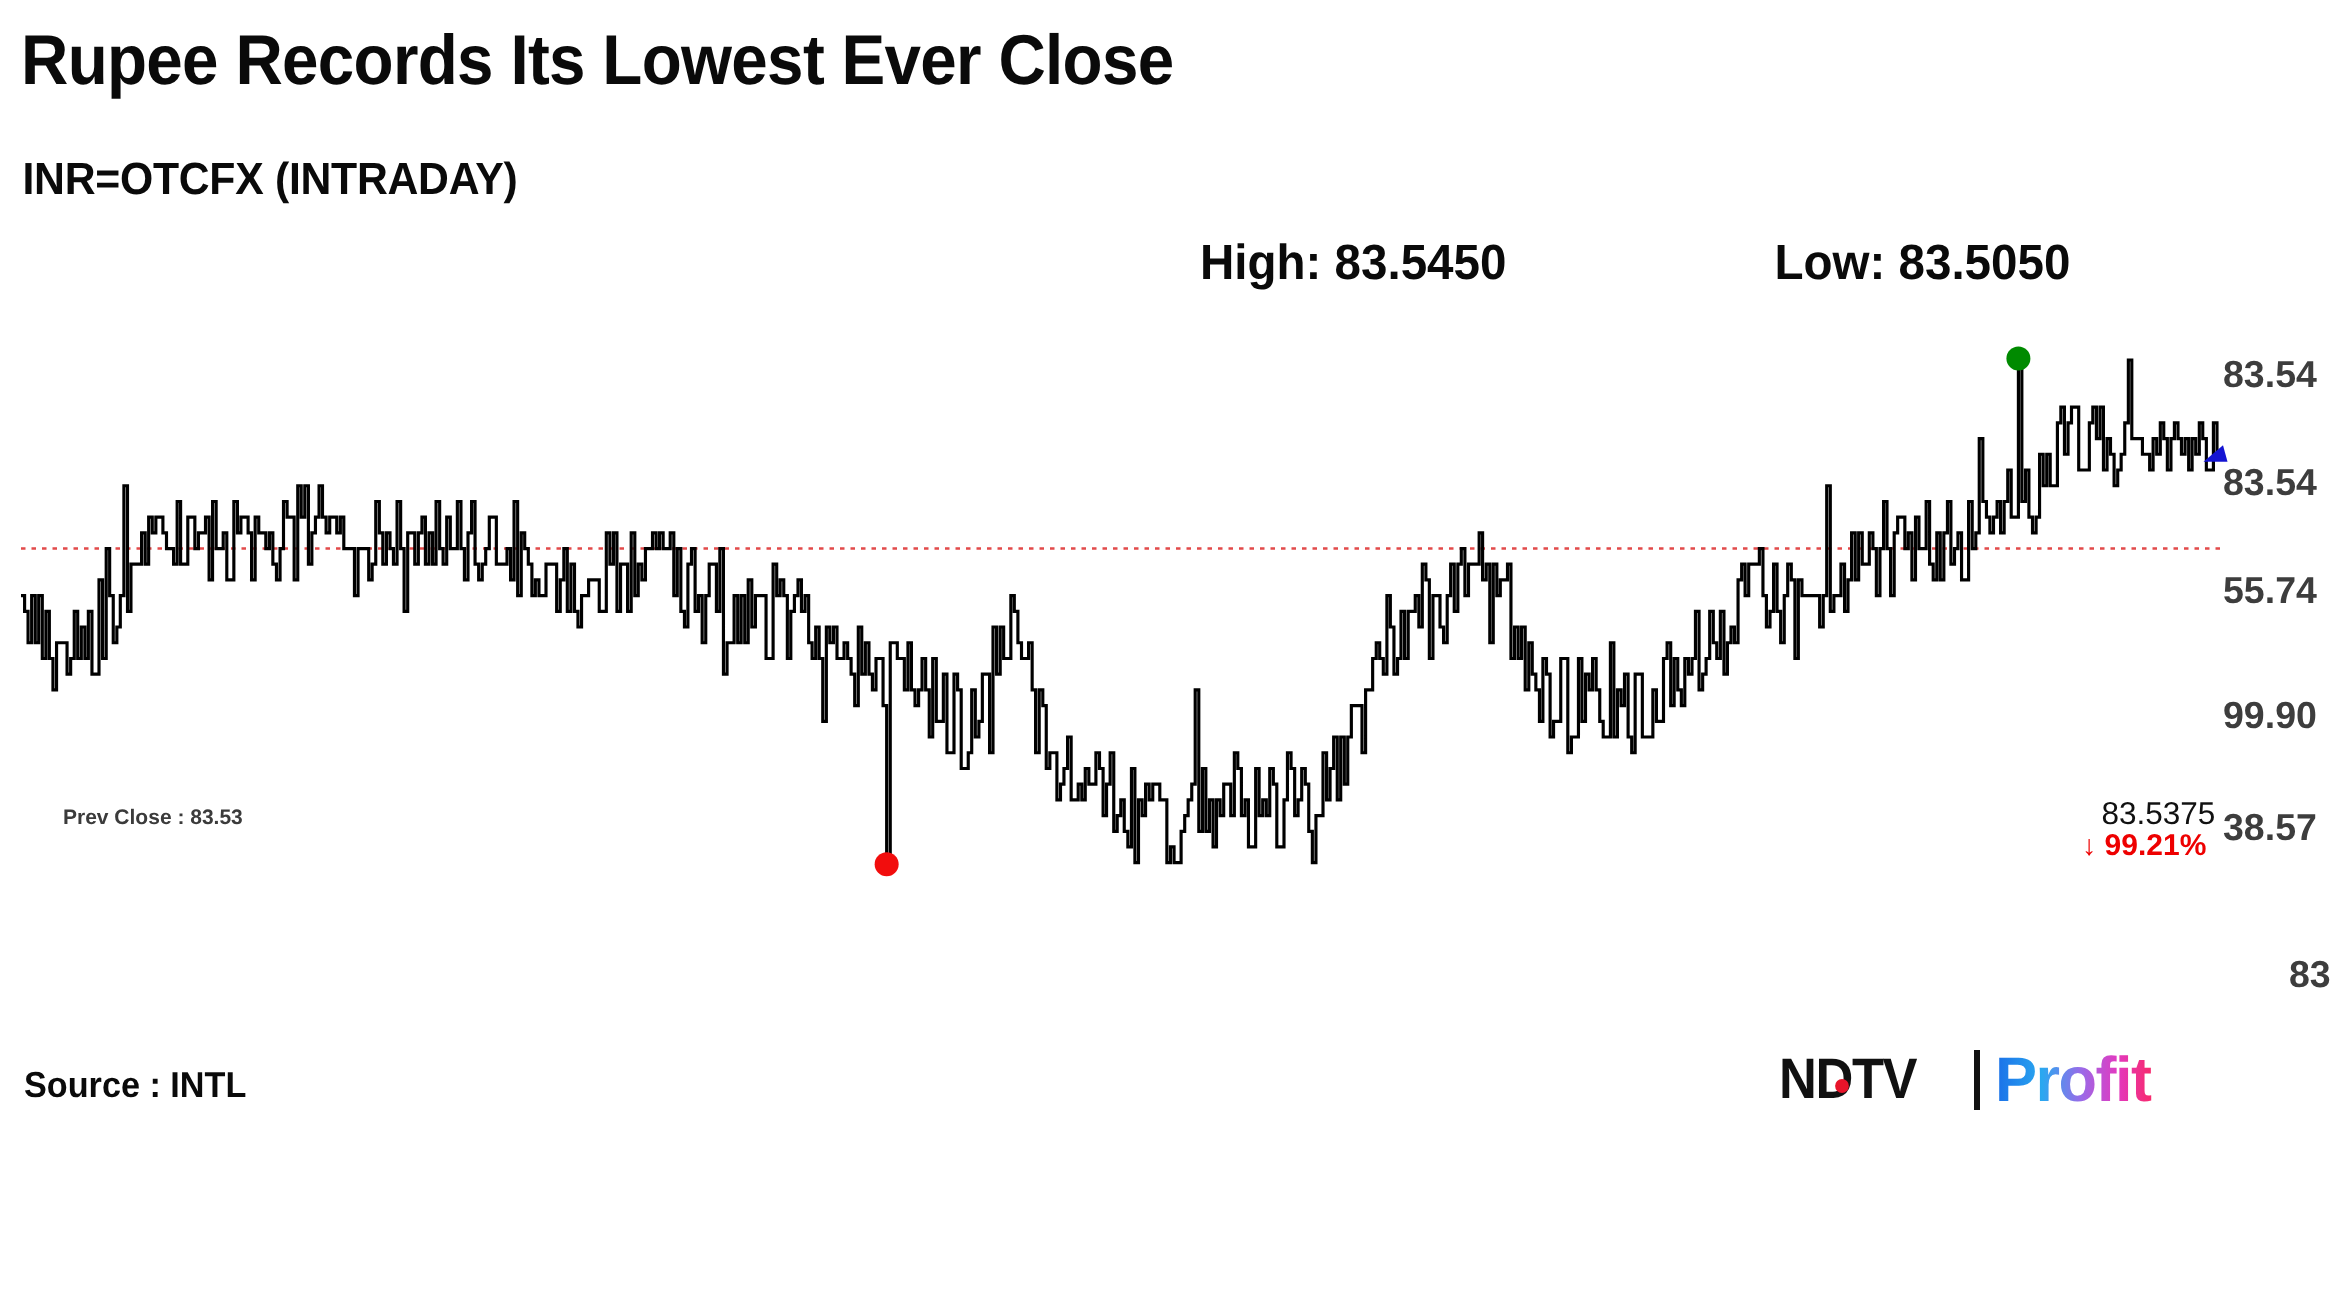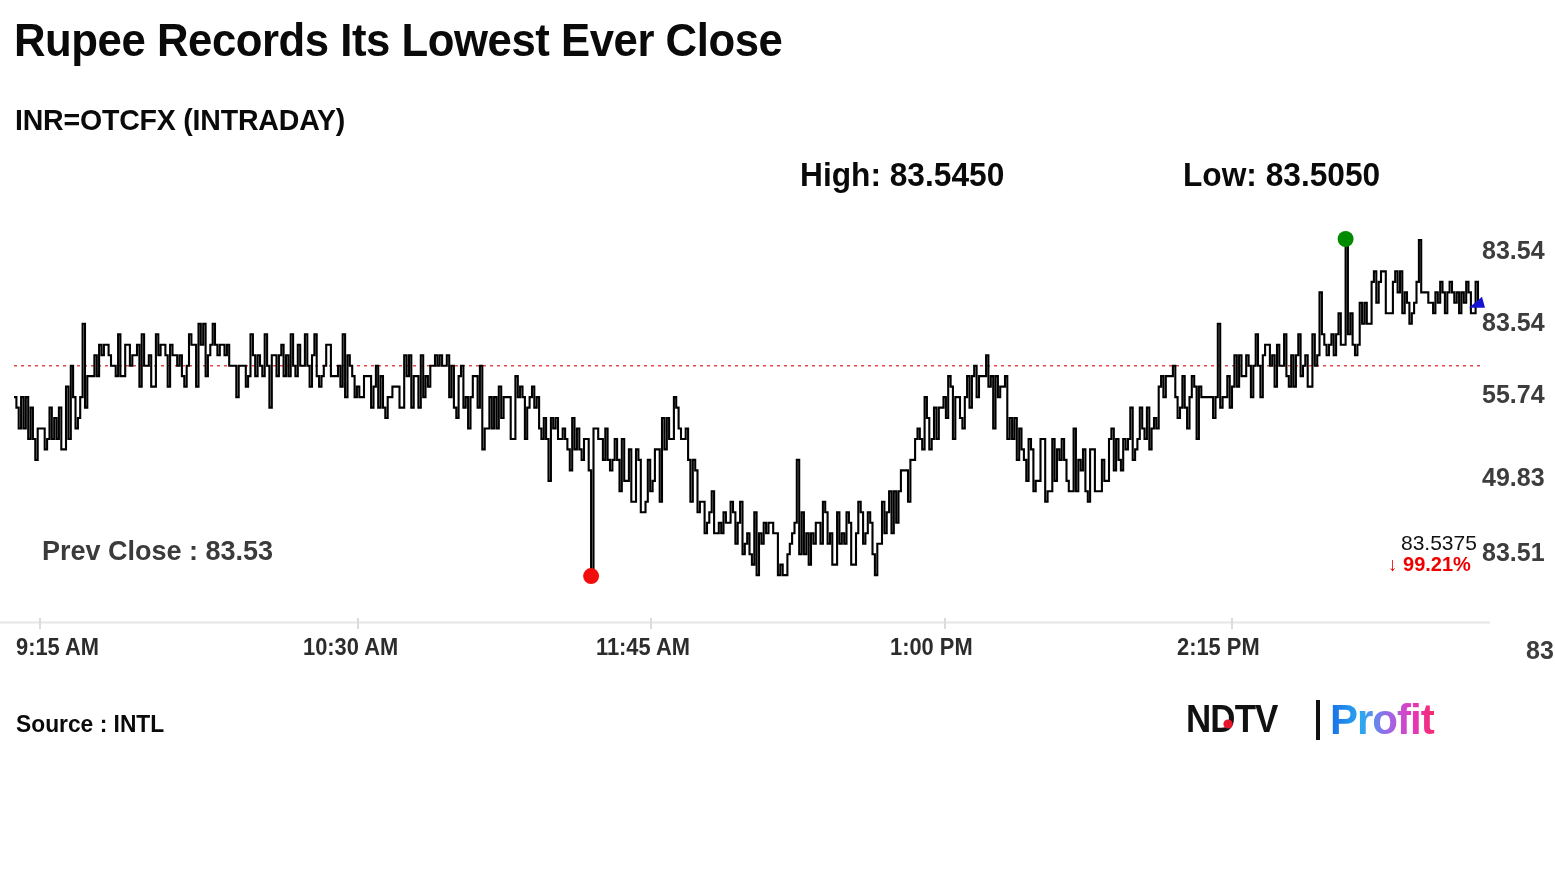--- a/index.html
+++ b/index.html
@@ -71,21 +71,21 @@
   #chart-svg {
     position: absolute;
     left: 0;
     top: 0;
   }
 
   .prev-close-label {
     position: absolute;
     left: 38px;
     top: 316px;
-    font-size: 27px;
+    font-size: 14px;
     font-weight: 700;
     color: #3b3b3b;
     background: #ffffff;
     padding: 0 6px 0 4px;
     white-space: nowrap;
     z-index: 5;
   }
 
   .last-price {
     position: absolute;
@@ -193,45 +193,26 @@
     <div class="last-price">83.5375</div>
     <div class="last-change">
       <span class="arrow">↓</span>
       <span>99.21%</span>
     </div>
 
     <div id="y-ticks">
         <div class="y-tick" style="top: 16px;">83.54</div>
         <div class="y-tick" style="top: 88px;">83.54</div>
         <div class="y-tick" style="top: 160px;">55.74</div>
-        <div class="y-tick" style="top: 243px;">49.83</div>
-        <div class="y-tick" style="top: 318px;">83.51</div>
+        <div class="y-tick" style="top: 243px;">99.90</div>
+        <div class="y-tick" style="top: 318px;">38.57</div>
         <div class="y-tick" style="top: 416px; margin-left: 44px;">83.50</div>
       </div>
   </div>
 
-  <div id="x-axis">
-    <svg width="1490" height="14" viewBox="0 0 1490 14">
-      <line x1="0" y1="4.5" x2="1490" y2="4.5" stroke="#e6e6e6" stroke-width="2"></line>
-      <g id="x-ticks-marks" stroke="#dcdcdc" stroke-width="2">
-          <line x1="40" y1="0" x2="40" y2="11"></line>
-          <line x1="358" y1="0" x2="358" y2="11"></line>
-          <line x1="651" y1="0" x2="651" y2="11"></line>
-          <line x1="945" y1="0" x2="945" y2="11"></line>
-          <line x1="1232" y1="0" x2="1232" y2="11"></line>
-        </g>
-    </svg>
-    <div id="x-tick-labels">
-        <div class="x-tick-label" style="left: 16px;">9:15 AM</div>
-        <div class="x-tick-label" style="left: 303px;">10:30 AM</div>
-        <div class="x-tick-label" style="left: 596px;">11:45 AM</div>
-        <div class="x-tick-label" style="left: 890px;">1:00 PM</div>
-        <div class="x-tick-label" style="left: 1177px;">2:15 PM</div>
-      </div>
-  </div>
 
   <div class="source">Source : INTL</div>
 
   <svg id="logo" width="280" height="46" viewBox="0 0 280 46">
     <defs>
       <linearGradient id="profitgrad" x1="0" y1="0" x2="1" y2="0">
         <stop offset="0%" stop-color="#1a6fe8"></stop>
         <stop offset="30%" stop-color="#2aa8f0"></stop>
         <stop offset="55%" stop-color="#9a6ae8"></stop>
         <stop offset="78%" stop-color="#e23ac0"></stop>

